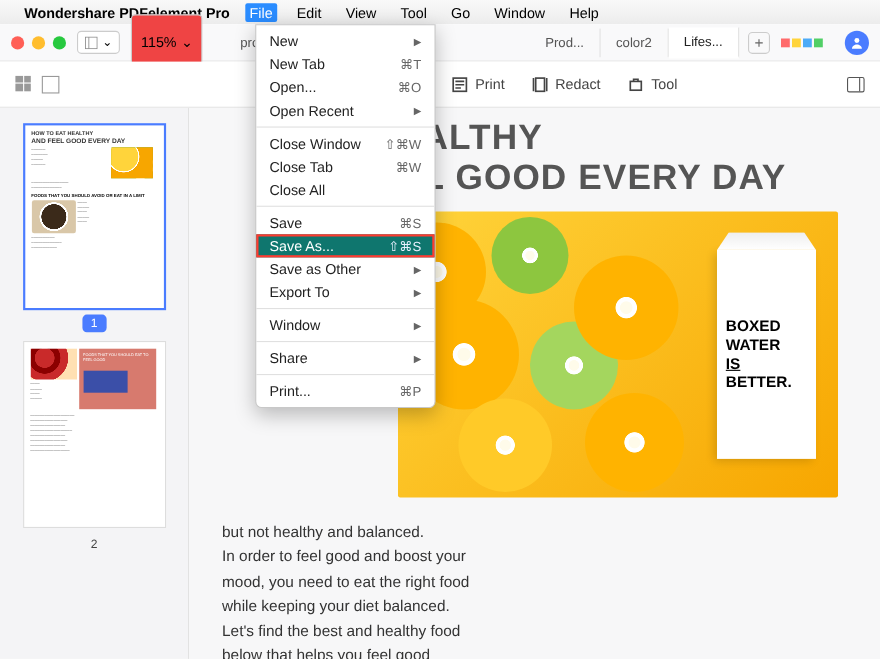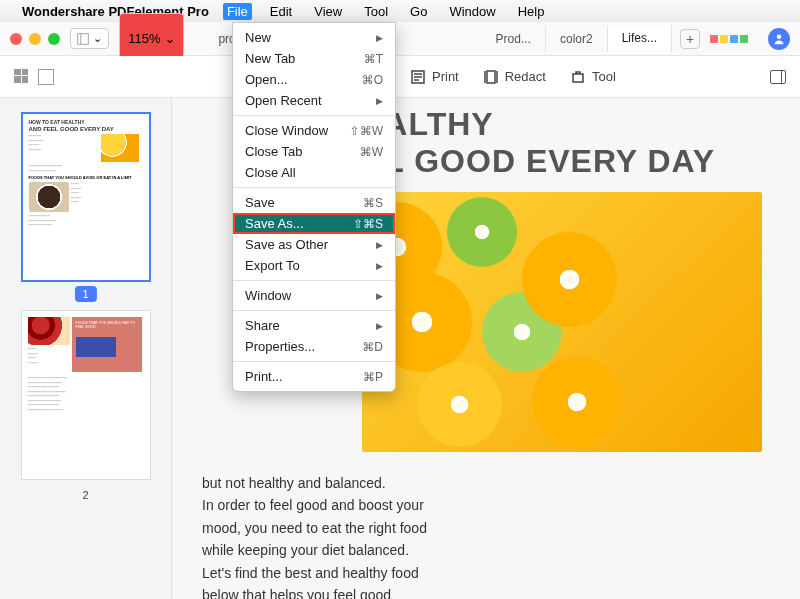--- a/index.html
+++ b/index.html
@@ -226,20 +226,26 @@
         <span>EL GOOD EVERY DAY</span>
       </div>
       <div class="hero">
         <div class="citrus-slice" style="color:#ffb300;width:90px;height:90px;top:10px;left:-10px;"></div>
         <div class="citrus-slice" style="color:#8dc63f;width:70px;height:70px;top:5px;left:85px;"></div>
         <div class="citrus-slice" style="color:#ffb300;width:100px;height:100px;top:80px;left:10px;"></div>
         <div class="citrus-slice" style="color:#a4d65e;width:80px;height:80px;top:100px;left:120px;"></div>
         <div class="citrus-slice" style="color:#ffb300;width:95px;height:95px;top:40px;left:160px;"></div>
         <div class="citrus-slice" style="color:#ffca28;width:85px;height:85px;top:170px;left:55px;"></div>
         <div class="citrus-slice" style="color:#ffb300;width:90px;height:90px;top:165px;left:170px;"></div>
+        <div class="carton">
+          <span>BOXED</span>
+          <span>WATER</span>
+          <span style="text-decoration:underline">IS</span>
+          <span>BETTER.</span>
+        </div>
       </div>
       <div class="doc-cols">
         <div class="doc-col-left" style="white-space:pre-line;">but not healthy and balanced.
 In order to feel good and boost your mood, you need to eat the right food while keeping your diet balanced. Let's find the best and healthy food below that helps you feel good every day but first, a list of food items that you should eat in a limit.</div>
         <div class="doc-col-right">
         </div>
       </div>
     </div>
   </div>
 </div>
@@ -293,22 +299,18 @@
     <div class="dd-sep"></div>
     <div class="dd-item">
       <span>Window</span>
       <span class="dd-arrow">▶</span>
     </div>
     <div class="dd-sep"></div>
     <div class="dd-item">
       <span>Share</span>
       <span class="dd-arrow">▶</span>
     </div>
-    <div class="dd-item">
-      <span>Properties...</span>
-      <span class="dd-short">⌘D</span>
-    </div>
     <div class="dd-sep"></div>
     <div class="dd-item">
       <span>Print...</span>
       <span class="dd-short">⌘P</span>
     </div>
   </div>
 
 </body></html>

